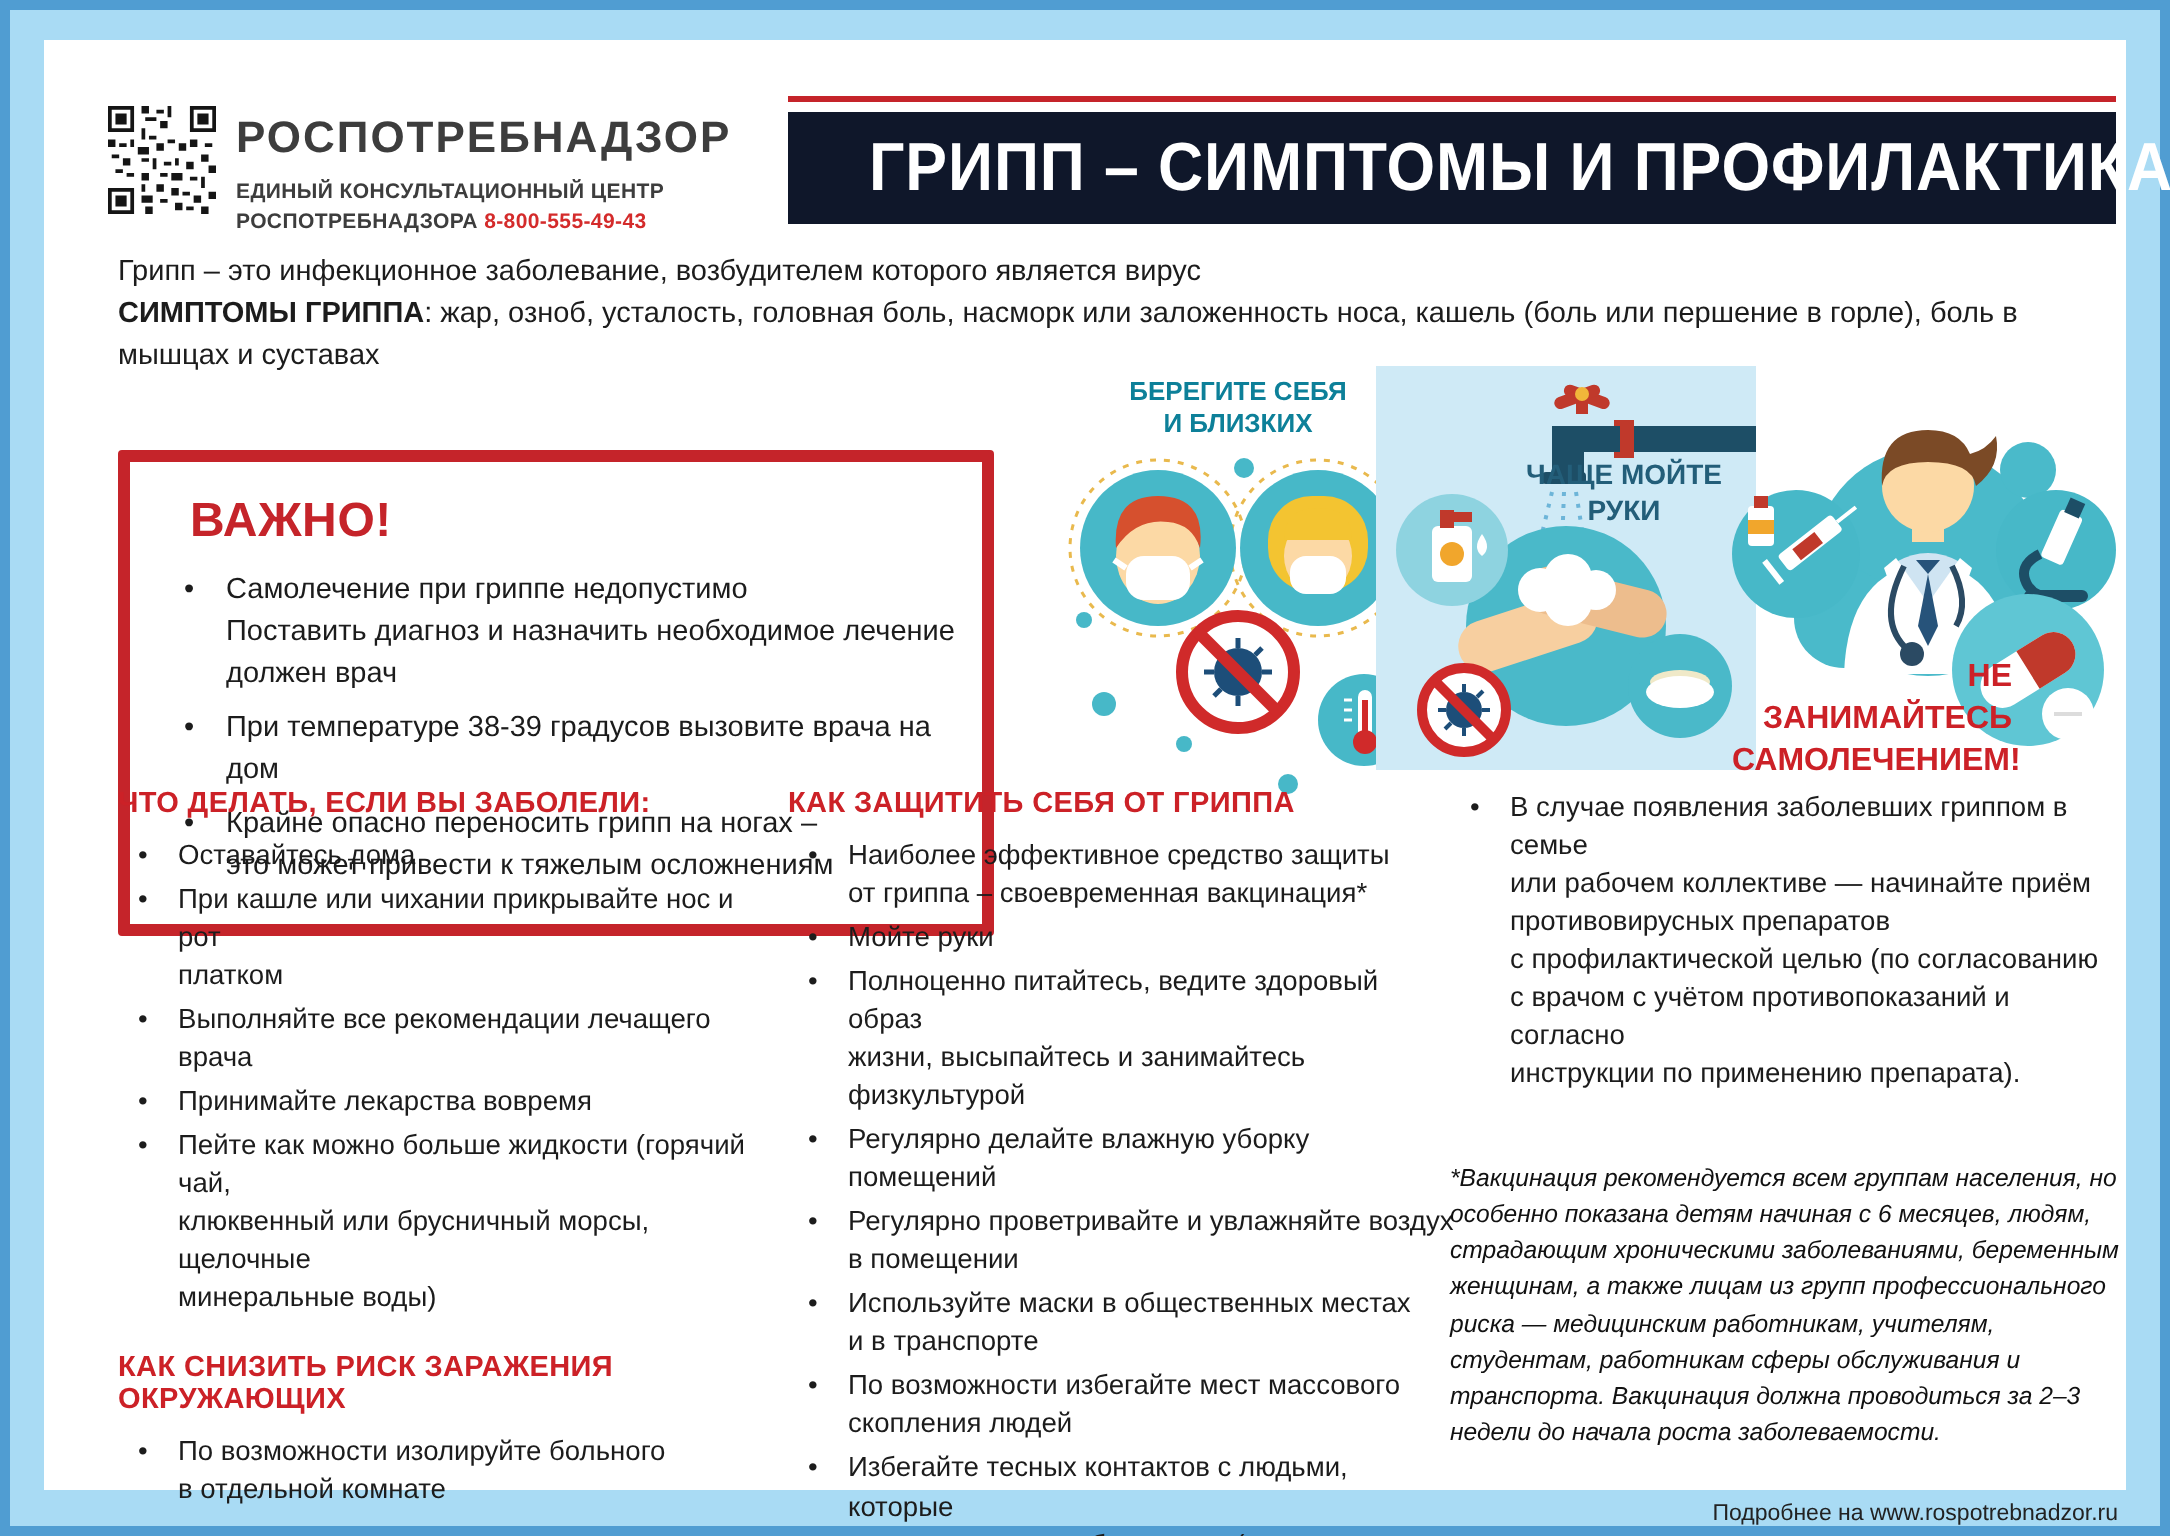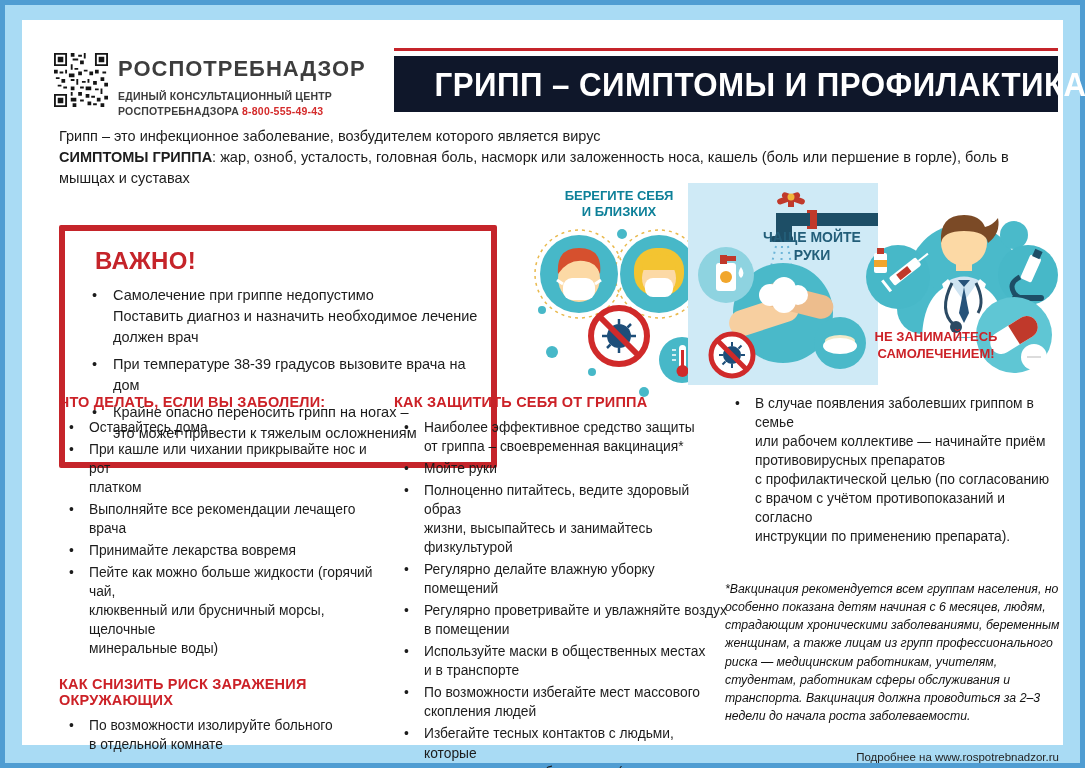--- a/index.html
+++ b/index.html
@@ -38,21 +38,21 @@
   .imp-list li{font-size:14.5px;line-height:1.45;margin-bottom:6px;}
 
   
   .panel1{position:absolute;left:512px;top:168px;width:170px;height:206px;}
   .panel1-label{text-align:center;color:#0d8099;font-weight:bold;font-size:13px;line-height:1.25;white-space:pre-line;margin-bottom:3px;}
   .panel2{position:absolute;left:666px;top:163px;width:190px;height:202px;background:#cfeaf6;}
   .panel2 svg{position:absolute;left:0;top:0;}
   .panel2-label{position:absolute;left:58px;top:46px;width:132px;text-align:center;color:#235e79;font-weight:bold;font-size:14px;line-height:1.25;white-space:pre-line;}
   .panel3{position:absolute;left:842px;top:163px;width:198px;height:210px;}
   .panel3 svg{position:absolute;left:0;top:0;}
-  .panel3-label{position:absolute;left:2px;top:146px;width:140px;text-align:center;color:#cc2127;font-weight:bold;font-size:13px;line-height:1.3;white-space:pre-line;}
+  .panel3-label{position:absolute;left:2px;top:146px;width:140px;text-align:right;color:#cc2127;font-weight:bold;font-size:16px;line-height:1.3;white-space:pre-line;}
 
   
   .col{position:absolute;top:374px;}
   .col1{left:37px;width:330px;}
   .col2{left:372px;width:333px;}
   .col3{left:703px;width:340px;}
   .col-heading{color:#cc2127;font-weight:bold;font-size:14.5px;margin:0 0 8px 0;letter-spacing:.2px;}
   .col-heading.second{margin-top:18px;}
   .col ul.blist li{font-size:13.8px;line-height:1.38;margin-bottom:3px;padding-left:30px;}
   .col ul.blist li::before{left:10px;}

